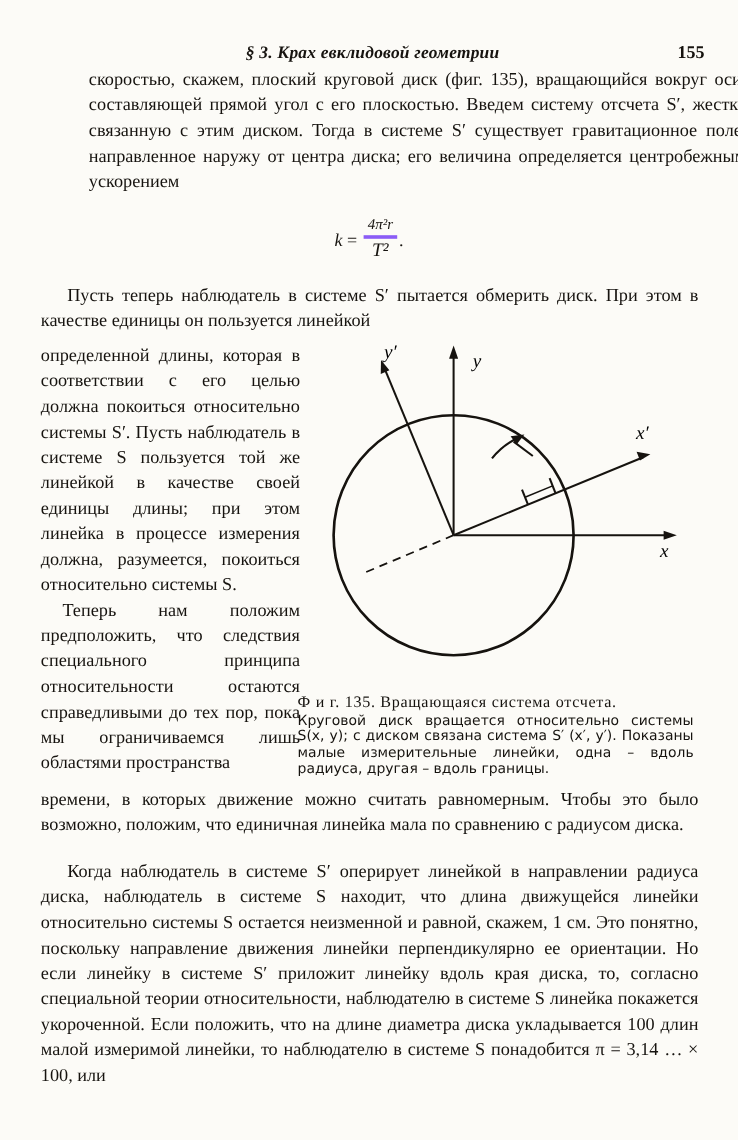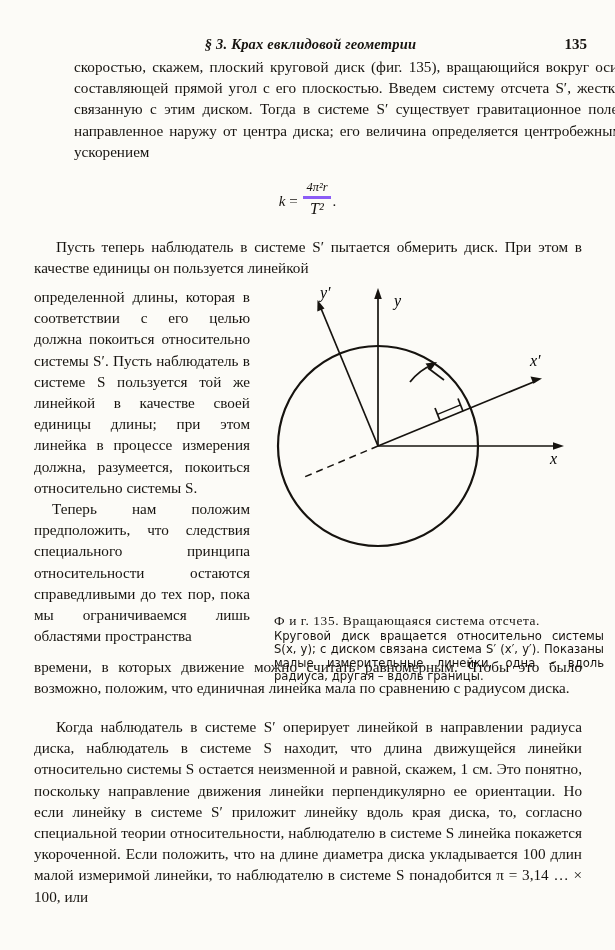--- a/index.html
+++ b/index.html
@@ -125,45 +125,44 @@
   .figure {
     position: absolute;
     top: 276px;
     left: 258px;
     width: 330px;
     height: 300px;
   }
   .figcaption {
     position: absolute;
     top: 578px;
-    left: 274px;
+    left: 248px;
     width: 330px;
     font-size: 11.6px;
     line-height: 13.6px;
     font-family: "DejaVu Sans", sans-serif;
     text-align: justify;
-    margin-top: 36px;
   }
   .figcaption .fignum {
     font-family: "Liberation Serif", serif;
     font-size: 13.4px;
     letter-spacing: 0.6px;
   }
   .figcaption .captext { display: block; margin-top: 1px; }
 
   .sp { letter-spacing: 1.6px; }
 </style>
 </head>
 <body>
 
 <div class="page">
 
   <div class="header">
     <div class="header-title">§ 3. Крах евклидовой геометрии</div>
-    <div class="header-pageno">135</div>
+    <div class="header-pageno">155</div>
   </div>
 
   <div class="col-text para1">скоростью, скажем, плоский круговой диск (фиг. 135), вращающийся вокруг оси, составляющей прямой угол с его плоскостью. Введем систему отсчета S′, жестко связанную с этим диском. Тогда в системе S′ существует гравитационное поле, направленное наружу от центра диска; его величина определяется центробежным ускорением</div>
 
   <div class="formula">
     <span class="ital">k</span>
     <span>=</span>
     <span class="frac">
       <span class="num ital">4π²r</span>
       <span class="den ital">T²</span>

